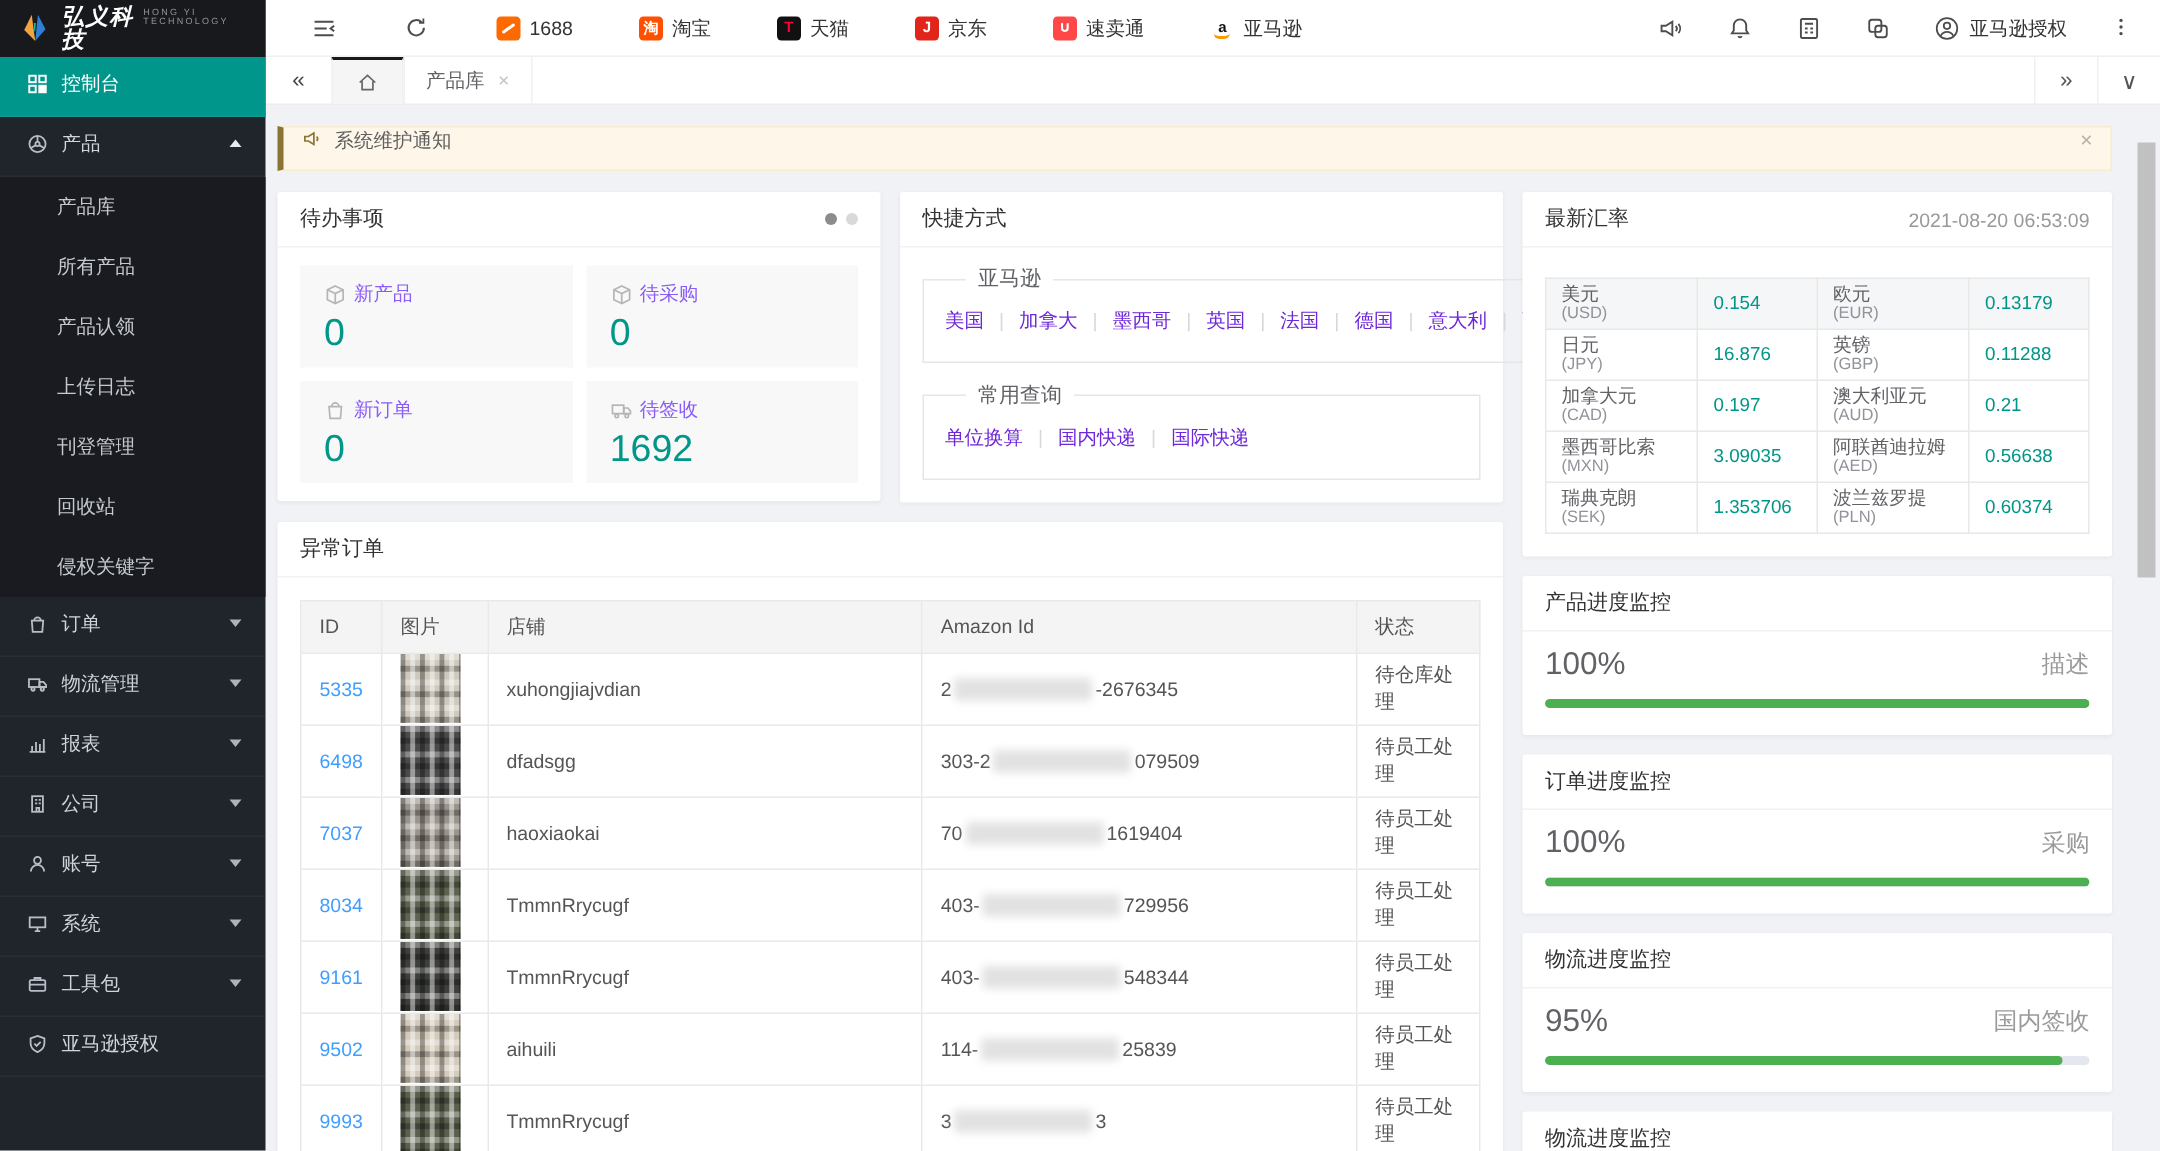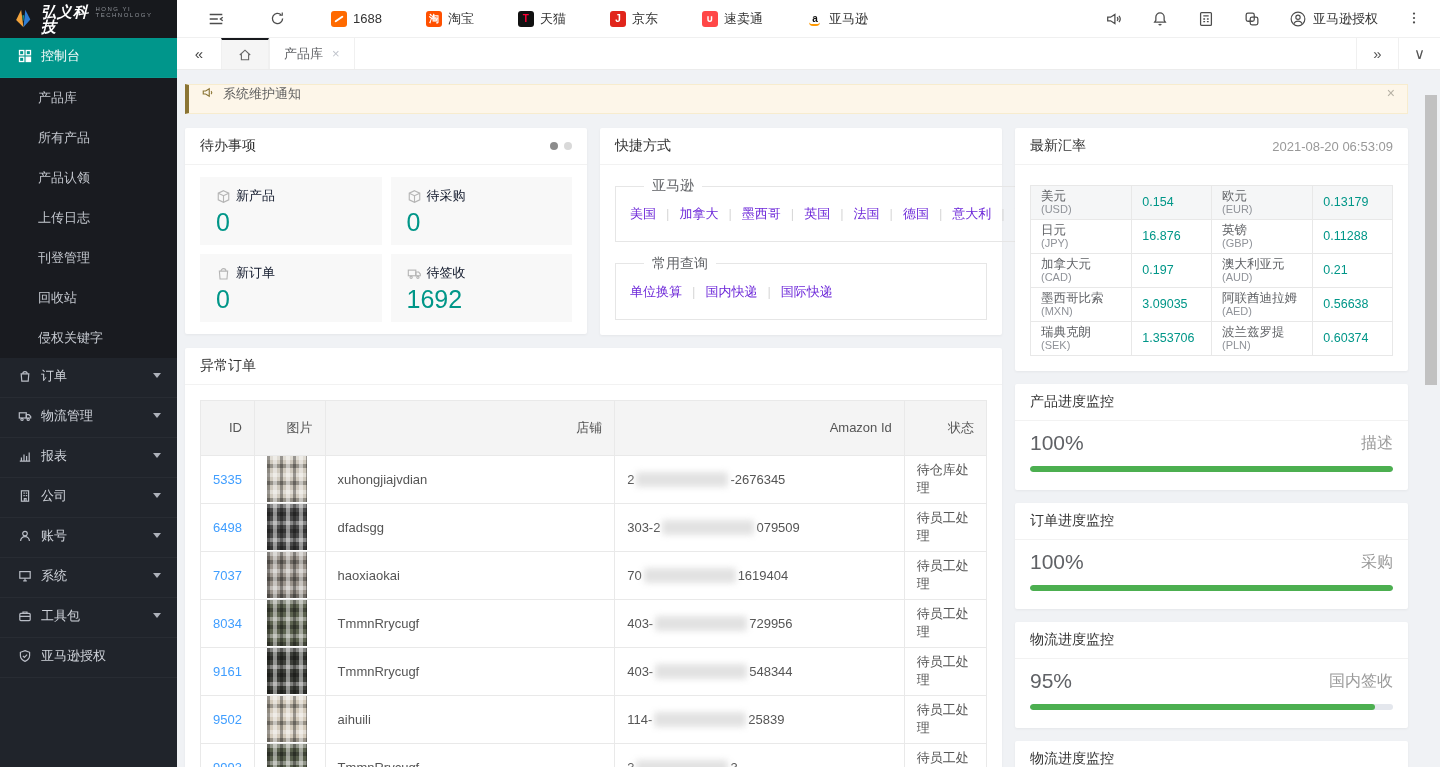--- a/index.html
+++ b/index.html
@@ -73,21 +73,21 @@
     border-bottom:1px solid #f2f2f2; font-size:14px; color:#333; }
   .row-top { display:flex; gap:13px; align-items:flex-start; }
   .row-top .card { flex:1; min-width:0; }
 
   
   .dots { margin-left:auto; display:flex; gap:6px; }
   .dot { width:8px; height:8px; border-radius:50%; cursor:pointer; }
   .dot.on { background:#8c8c8c; } .dot.off { background:#d9d9d9; }
   .todo-grid { display:grid; grid-template-columns:1fr 1fr; gap:9px; padding:12px 15px; }
   .stat { background:#f8f8f8; height:68px; padding:10px 16px; cursor:pointer; }
-  .stat-lb { color:#0f172a; display:flex; align-items:center; gap:5px; }
+  .stat-lb { color:#8b5cf6; display:flex; align-items:center; gap:5px; }
   .stat-lb .si { width:15px; height:15px; color:#b5b5b5; }
   .stat-v { color:#009688; font-size:25px; margin-top:3px; }
 
   
   .sc-body { padding:12px 15px 15px; }
   .sc-body fieldset { border:1px solid #e6e6e6; padding:4px 14px 12px; margin-bottom:13px; }
   .sc-body fieldset:last-child { margin-bottom:0; }
   .sc-body legend { padding:0 8px; color:#606266; font-size:14px; margin-left:14px; }
   .lnk { color:#6d28d9; line-height:2.3; cursor:pointer; white-space:nowrap; }
   .lnk + .lnk::before { content:"|"; color:#d8d8d8; margin:0 10px; }
@@ -96,21 +96,21 @@
   .rate-ts { margin-left:auto; color:#999; font-size:13px; }
   .rates-tb { margin:20px 15px 15px; width:calc(100% - 30px); border-collapse:collapse; font-size:12.5px; }
   .rates-tb td { border:1px solid #e8e8e8; padding:3px 10px; line-height:1.15; }
   .rates-tb tr.shade td { background:#f5f6f7; }
   .rate-name { color:#606266; width:28%; }
   .rate-name .code { display:block; font-size:11px; color:#909399; }
   .rate-val { color:#009688; width:22%; }
 
   
   .ord-tb { margin:15px; width:calc(100% - 30px); border-collapse:collapse; }
-  .ord-tb th { background:#f4f4f4; font-weight:400; color:#555; text-align:right; padding:18px 12px;
+  .ord-tb th { background:#f4f4f4; font-weight:400; color:#555; text-align:left; padding:8px 12px;
     border:1px solid #e9e9e9; }
   .ord-tb td { border:1px solid #e9e9e9; color:#555; padding:0 12px; height:48px; }
   .c-id { width:6.5%; } .c-img { width:9%; } .c-shop { width:37%; } .c-amz { width:37%; } .c-st { width:10.5%; }
   .id-link { color:#409eff; cursor:pointer; }
   .mosaic { width:40px; height:46px; display:block;
     background-image:
       linear-gradient(90deg, rgba(0,0,0,.32) 0 26%, transparent 26% 50%, rgba(255,255,255,.45) 50% 74%, transparent 74%),
       linear-gradient(rgba(255,255,255,.35) 0 22%, transparent 22% 46%, rgba(0,0,0,.28) 46% 68%, transparent 68%);
     background-size:13px 11px, 9px 17px; }
   .m0 { background-color:#cfc9bd; } .m1 { background-color:#4a4a4a; }
@@ -154,20 +154,31 @@
       <svg class="ic" width="14" height="14" viewBox="0 0 14 14" fill="none" stroke="currentColor" stroke-width="1.3">
         <rect x="1.5" y="1.5" width="4.3" height="4.3"></rect>
           <rect x="8.2" y="1.5" width="4.3" height="4.3"></rect>
         <rect x="1.5" y="8.2" width="4.3" height="4.3"></rect>
           <rect x="8.2" y="8.2" width="4.3" height="4.3" fill="currentColor"></rect>
       </svg>
     </span>
     <span>控制台</span>
   </div>
 
+  <div class="side-item">
+    <span class="mi">
+      <svg class="ic" width="14" height="14" viewBox="0 0 14 14" fill="none" stroke="currentColor" stroke-width="1.2">
+        <circle cx="7" cy="7" r="5.4"></circle>
+          <circle cx="7" cy="7" r="1.4"></circle>
+        <path d="M7 1.6V5.6M2.3 9.8l3.4-1.9M11.7 9.8L8.3 7.9"></path>
+      </svg>
+    </span>
+    <span>产品</span>
+    <span class="chev up"></span>
+  </div>
   <div class="submenu">
     <div class="sub-item">
         <span>产品库</span>
       </div>
     <div class="sub-item">
         <span>所有产品</span>
       </div>
     <div class="sub-item">
         <span>产品认领</span>
       </div>

